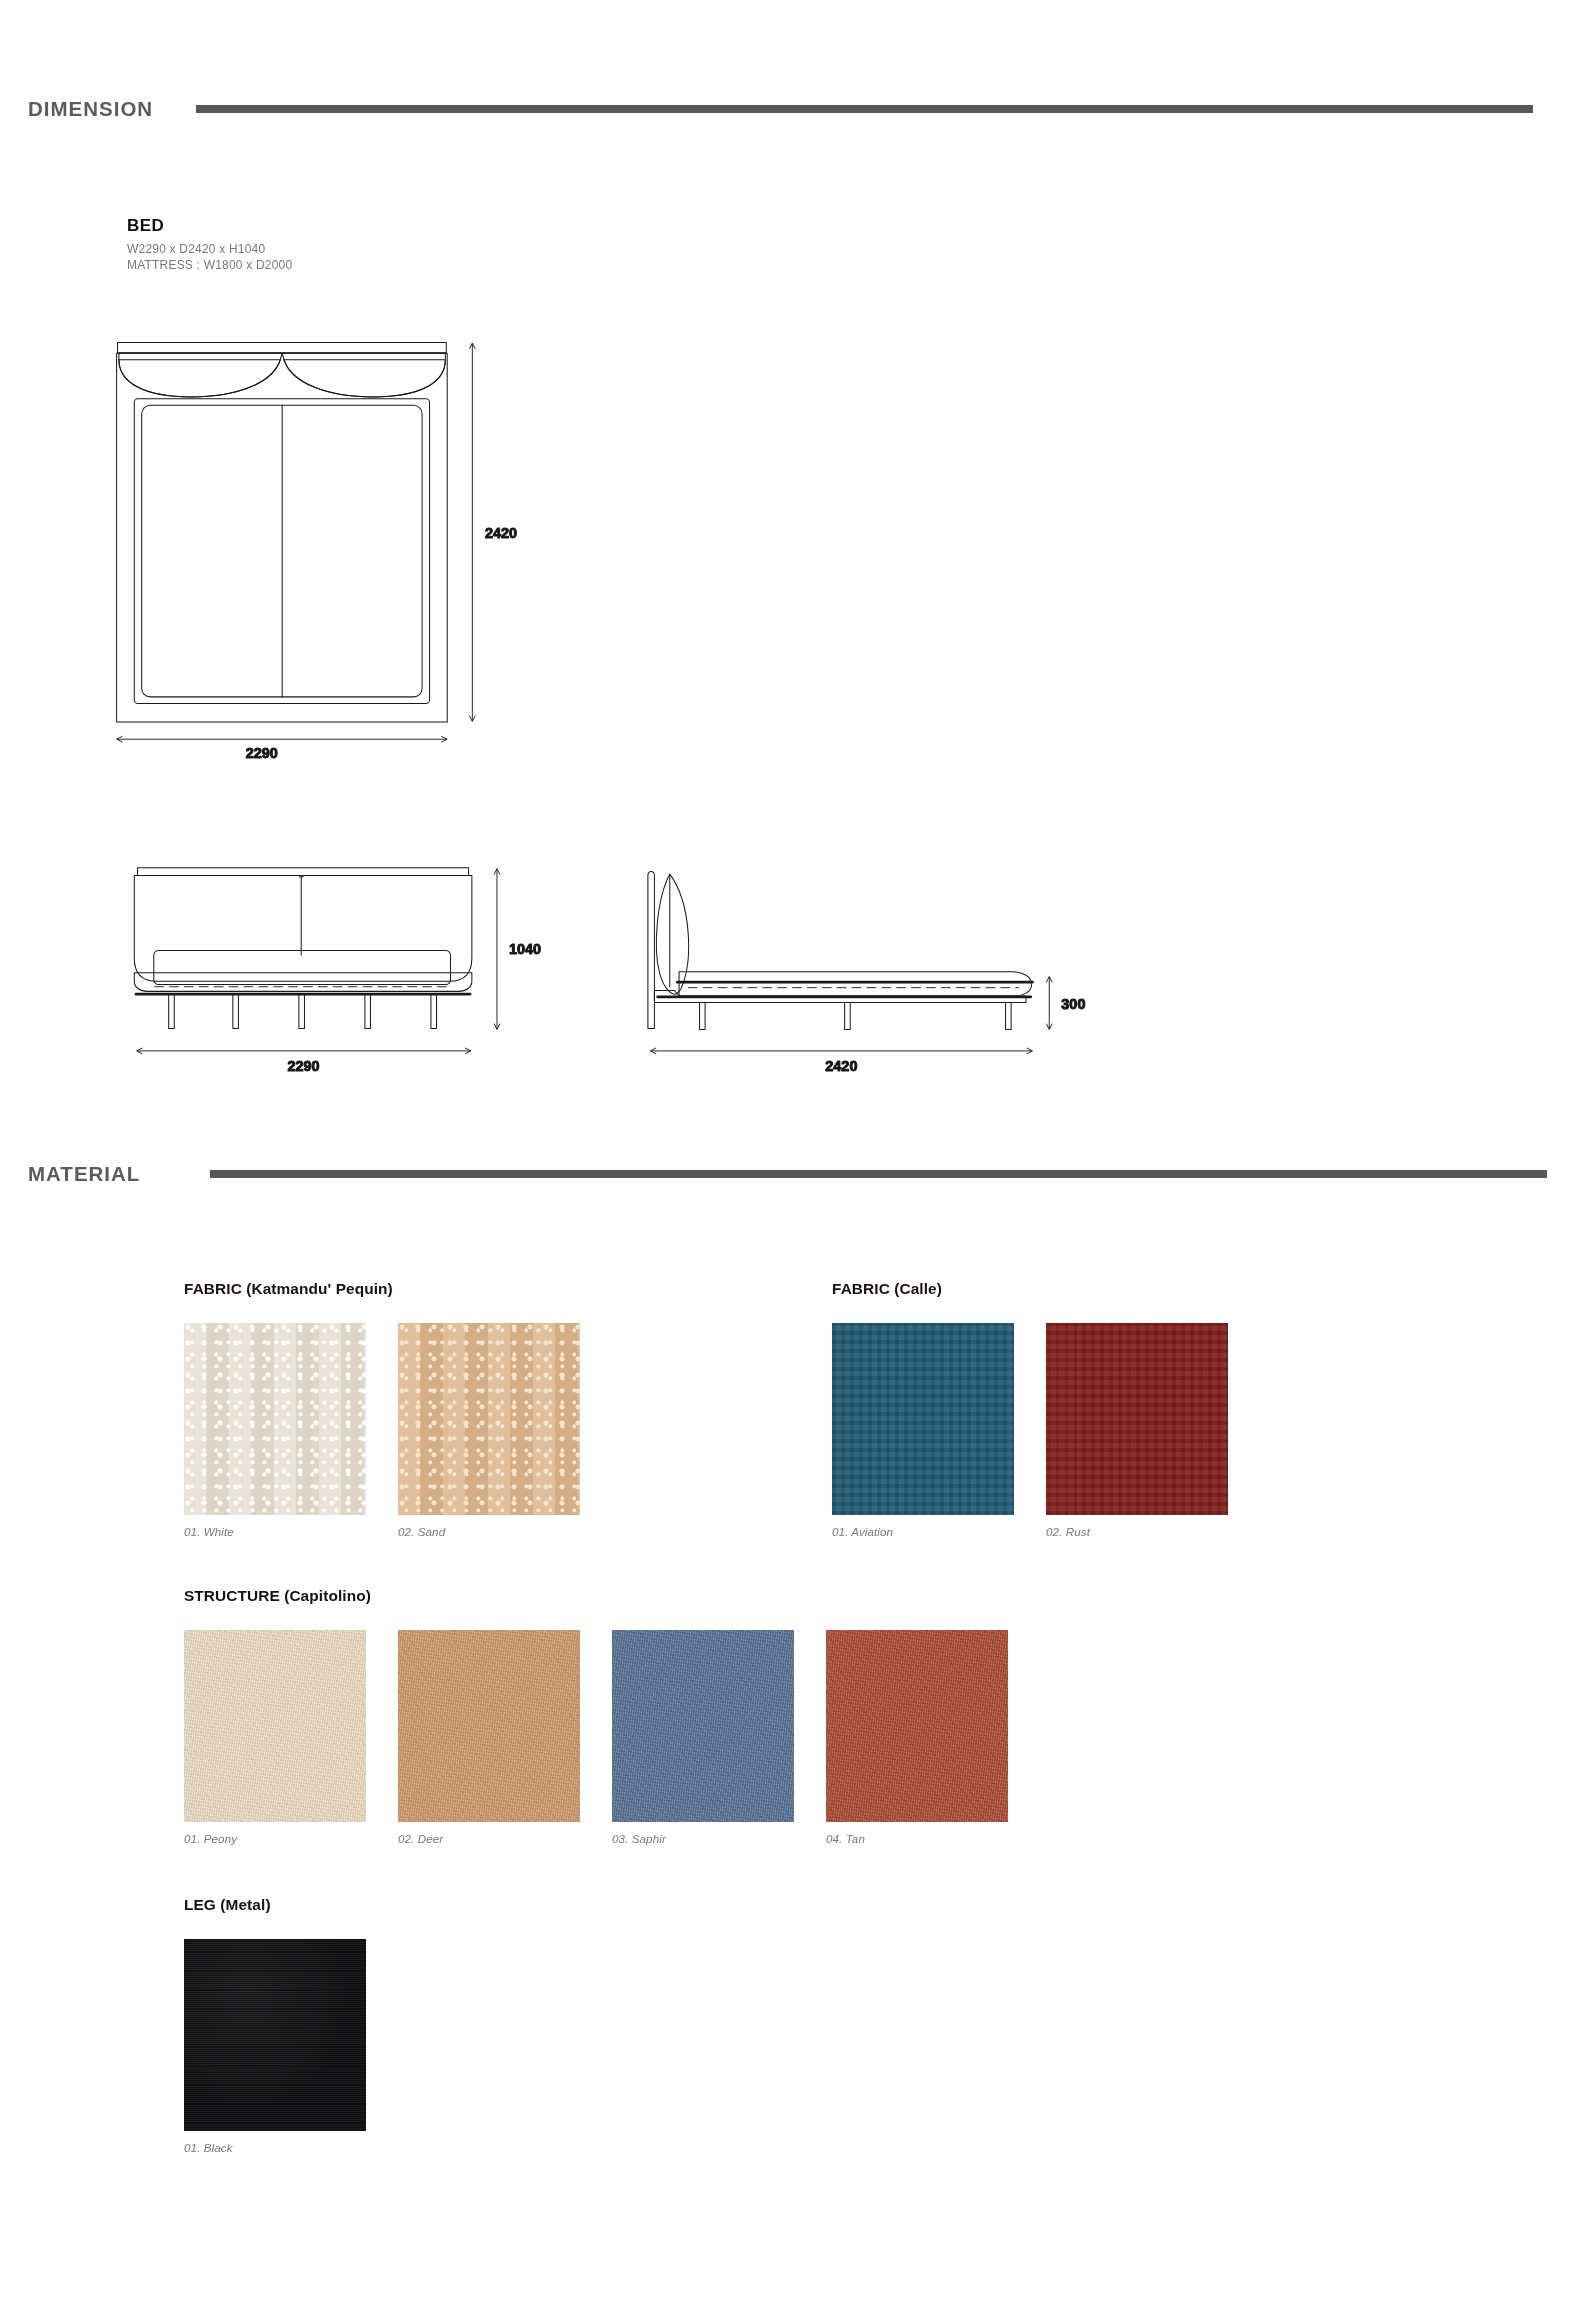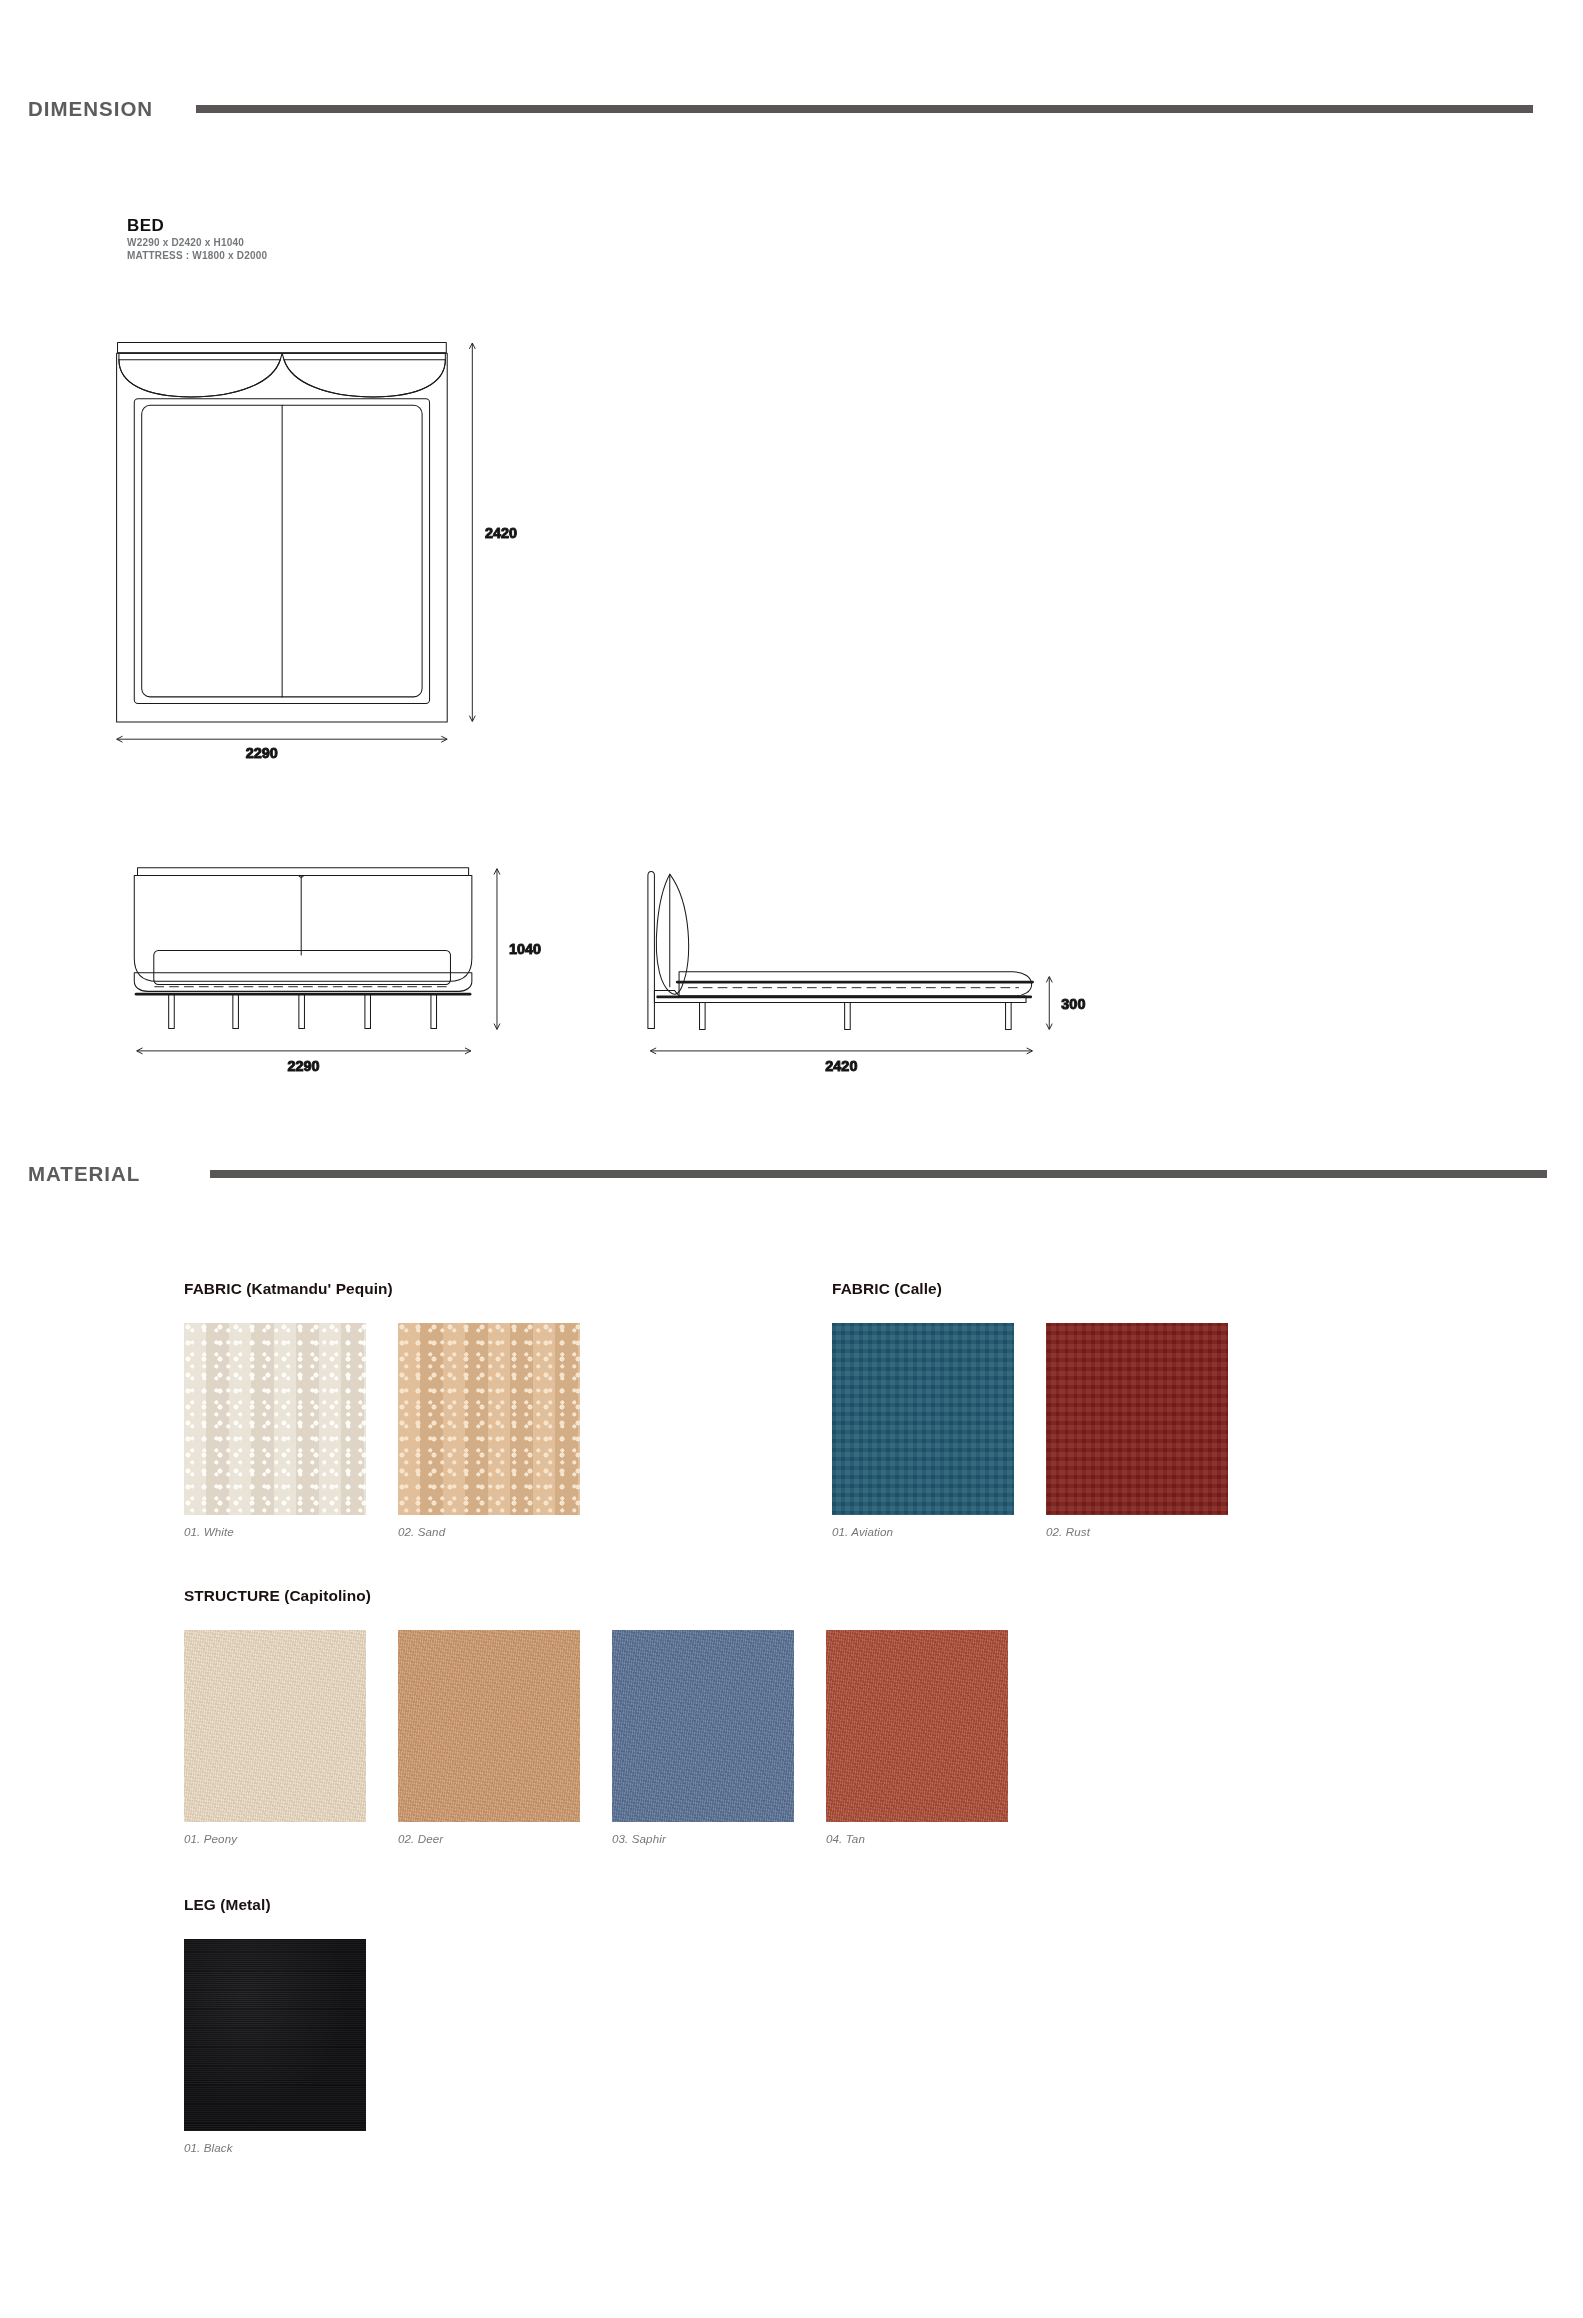--- a/index.html
+++ b/index.html
@@ -44,28 +44,28 @@
   #hdr-material  { left: 28px; top: 1160px; width: 1527px; }
   #hdr-material  .sh-rule { width: 1337px; margin-left: 70px; }
 
   
   #bed-caption { position: absolute; left: 127px; top: 216px; }
   #bed-caption .bc-title {
     font-size: 17px;
     font-weight: bold;
     color: #101010;
     letter-spacing: 0.5px;
-    margin-bottom: 0;
+    margin-bottom: 6px;
   }
   #bed-caption .bc-line {
-    font-size: 10px;
+    font-size: 12px;
     color: #75787b;
     letter-spacing: 0.2px;
     line-height: 1.32;
-    font-weight: 700;
+    font-weight: 400;
   }
 
   
   .drawing { position: absolute; }
   .drawing svg { display: block; overflow: visible; }
 
   #plan-view      { left: 98px;  top: 326px;  }
   #front-view     { left: 98px;  top: 833px; }
   #side-view      { left: 600px; top: 833px; }
 

